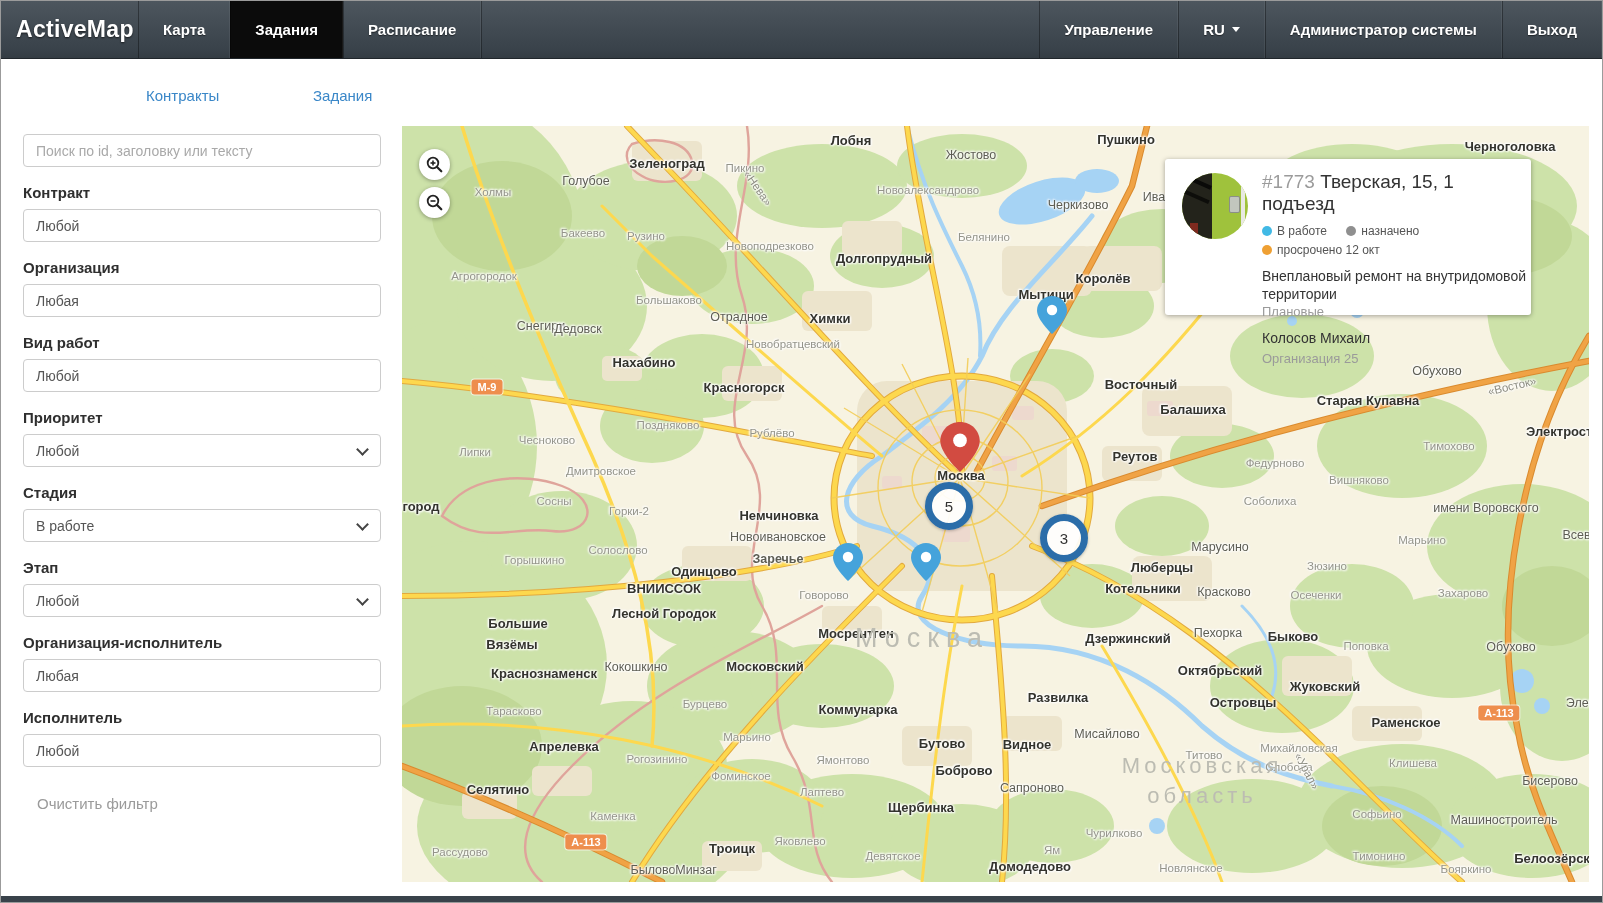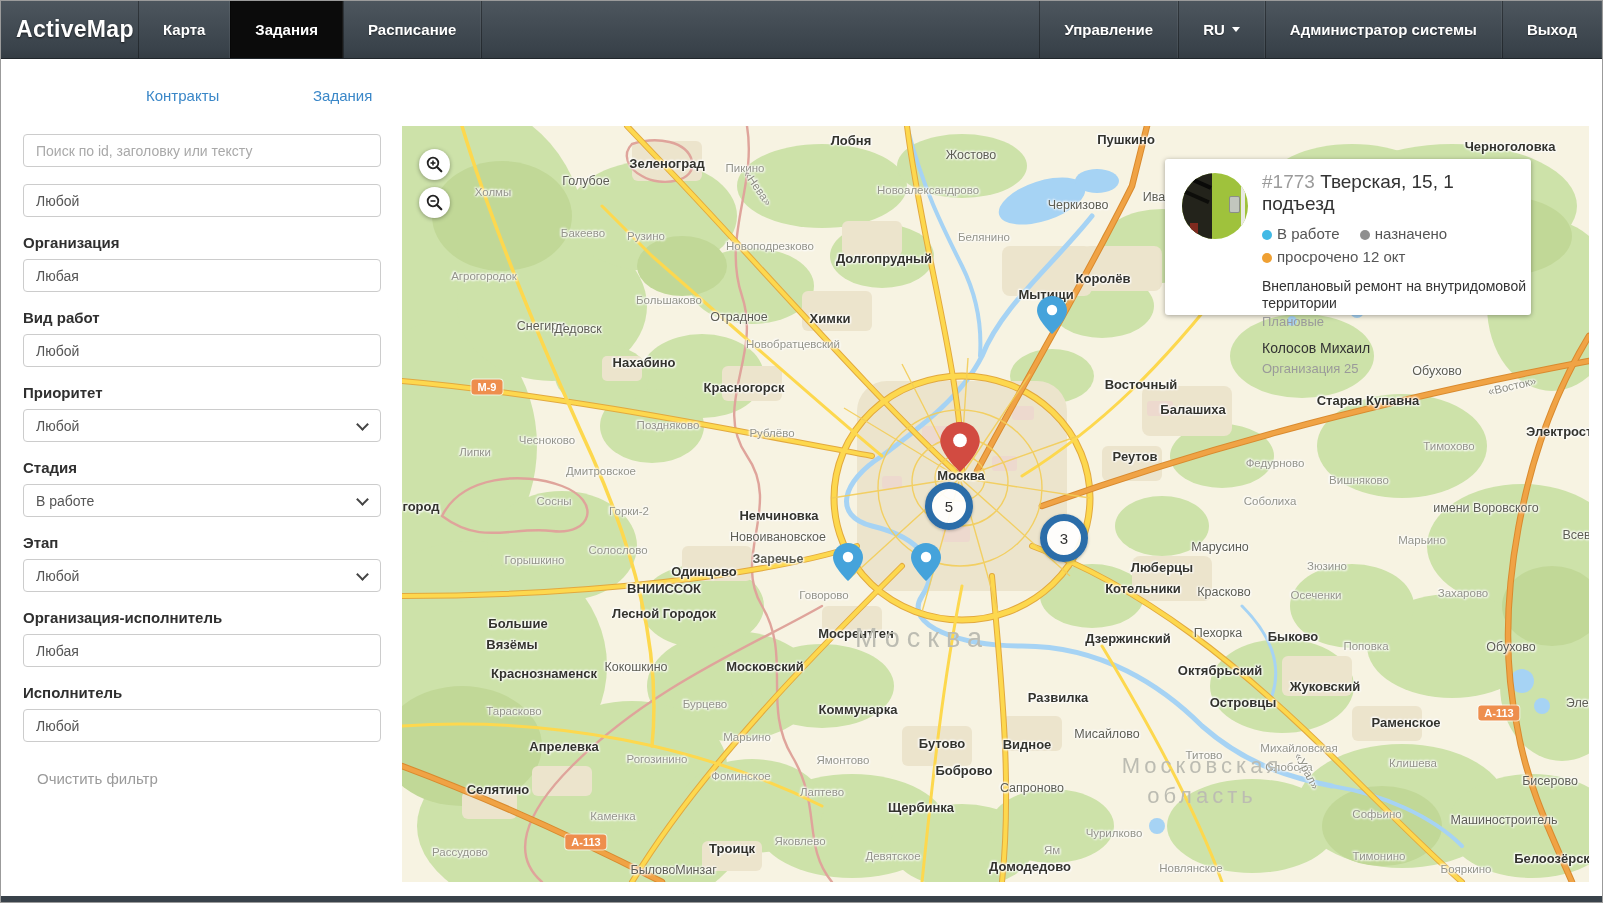--- a/index.html
+++ b/index.html
@@ -73,21 +73,21 @@
     box-shadow:0 1px 5px rgba(0,0,0,.35); padding:12px 14px 10px 17px; cursor:pointer; }
   .photo { position:absolute; left:17px; top:14px; width:66px; height:66px; border-radius:50%; overflow:hidden; background:#9fc23c; }
   .photo .dark { position:absolute; left:0; top:0; width:45%; height:100%; background:#23231b; }
   .photo .rail { position:absolute; left:6px; top:8px; width:24px; height:4px; background:#0a0a08; transform:rotate(24deg); }
   .photo .rail2 { position:absolute; left:2px; top:22px; width:26px; height:4px; background:#0d0d0a; transform:rotate(24deg); }
   .photo .red { position:absolute; left:8px; bottom:4px; width:8px; height:12px; background:#7e2a1f; }
   .photo .panel { position:absolute; right:9px; top:24px; width:9px; height:15px; background:#c2c6be; border-radius:1px; box-shadow:0 0 0 1px #8b8f88; }
   .photo .frame { position:absolute; right:3px; top:0; width:4px; height:100%; background:#e9e9e3; }
   .p-title { margin-left:80px; font-size:19px; color:#333; }
   .p-title .pid { color:#9b9b9b; }
-  .p-badges { margin-left:80px; margin-top:7px; font-size:15px; color:#555; line-height:1.55; }
+  .p-badges { margin-left:80px; margin-top:7px; font-size:12px; color:#555; line-height:1.55; }
   .dot { display:inline-block; width:10px; height:10px; border-radius:50%; margin-right:5px; vertical-align:-1px; }
   .badge-item { margin-right:16px; }
   .p-desc { margin-left:80px; margin-top:9px; font-size:14px; color:#333; line-height:1.25; width:270px; }
   .p-cat { margin-left:80px; font-size:13px; color:#9a9a9a; margin-top:1px; }
   .p-user { margin-left:80px; margin-top:11px; font-size:14px; color:#333; }
   .p-org { margin-left:80px; margin-top:5px; font-size:13px; color:#9a9a9a; }
 
   .footer { position:absolute; left:0; bottom:0; width:100%; height:6px; background:#39424a; }
 </style>
 </head>
@@ -117,20 +117,21 @@
     <div class="btn-group">
       <div class="bg-btn">Создать</div>
       <div class="bg-btn active">Редактировать</div>
       <div class="bg-btn">Удалить</div>
     </div>
   </div>
 
   <div class="sidebar">
     <input class="search-input" placeholder="Поиск по id, заголовку или тексту" style="">
     <div class="fgroup">
+      <label>Контракт</label>
       <input class="f-input" value="Любой" style="">
     </div>
     <div class="fgroup">
       <label>Организация</label>
       <input class="f-input" value="Любая" style="">
     </div>
     <div class="fgroup">
       <label>Вид работ</label>
       <input class="f-input" value="Любой" style="">
     </div>

